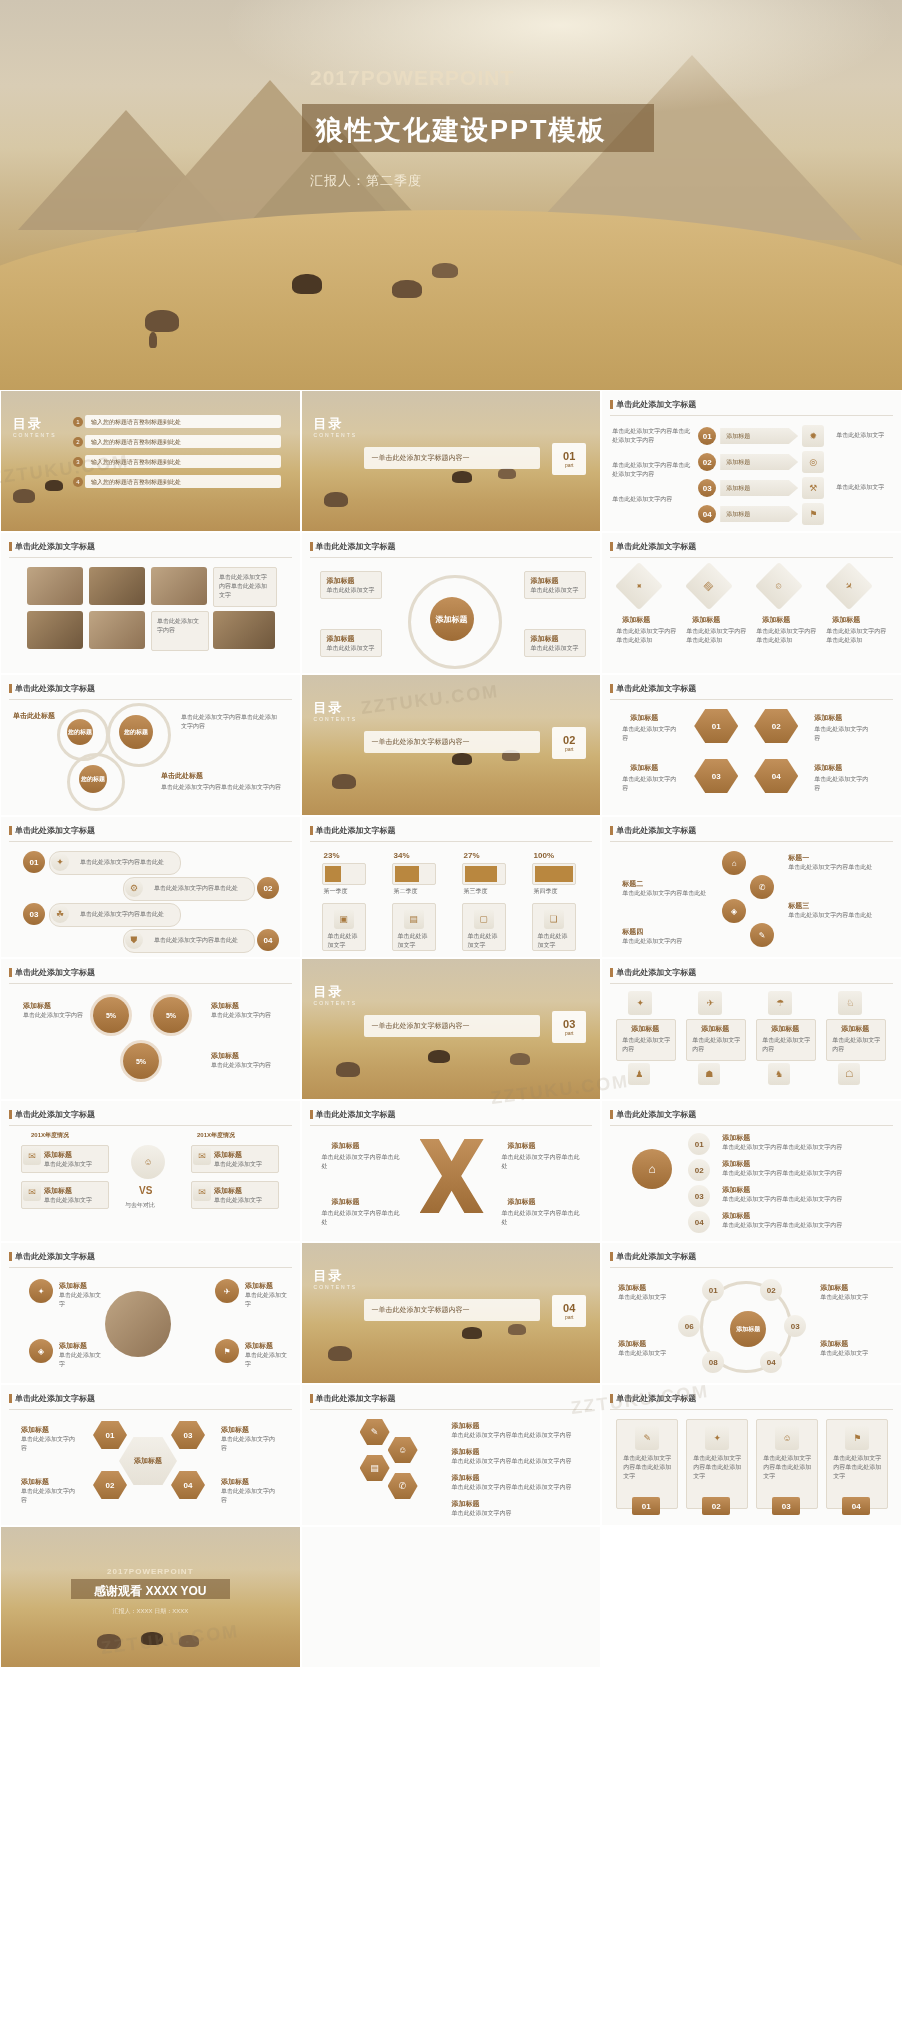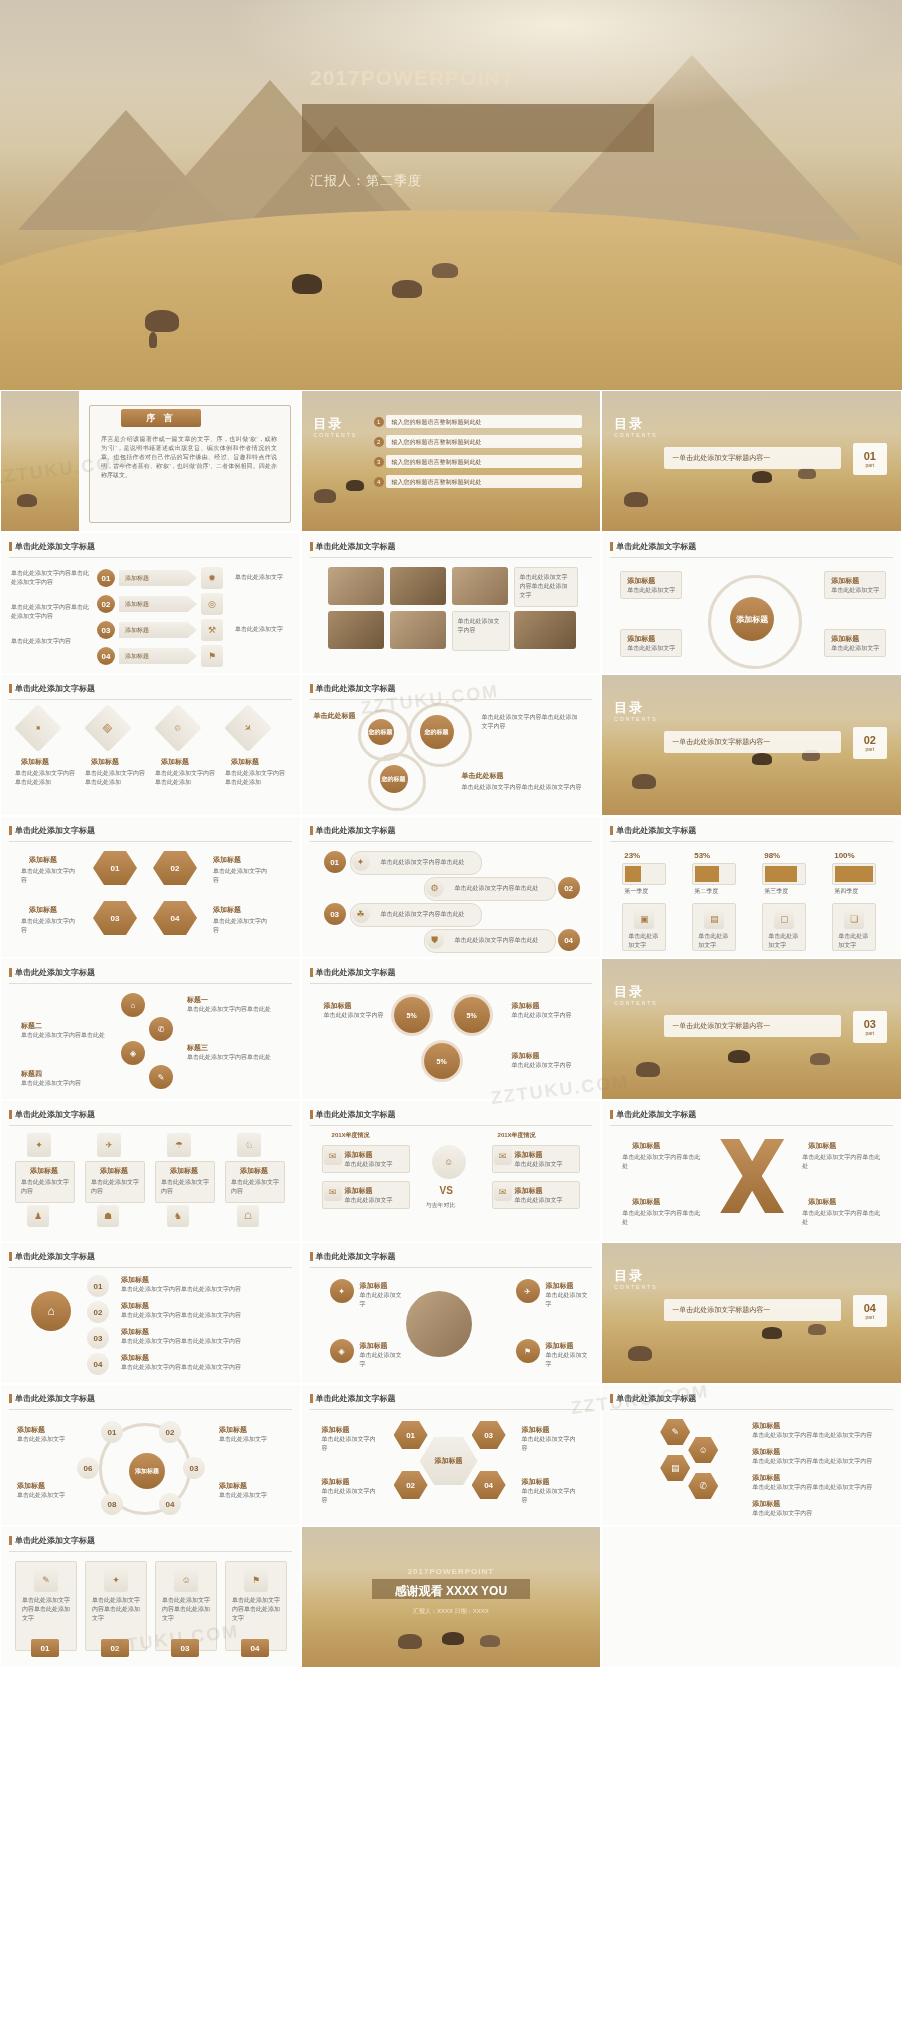--- a/index.html
+++ b/index.html
@@ -107,35 +107,26 @@
     </div>
     <div class="wolf" style="left:392px;bottom:92px;">
       <i style="width:30px;height:18px;"></i>
     </div>
     <div class="wolf" style="left:432px;bottom:112px;">
       <i style="width:26px;height:15px;background:#7a6044;"></i>
     </div>
 
     <div class="hero-title-band"></div>
     <div class="hero-kicker">2017POWERPOINT</div>
+    <div class="hero-title">狼性文化建设PPT模板</div>
     <div class="hero-sub">汇报人：第二季度</div>
   </div>
 
   <div class="grid">
 
-    <div class="cell white">
-      <div style="position:absolute;left:0;top:0;width:78px;height:142px;overflow:hidden;">
-        <div class="mini-desert"></div>
-        <div class="dn" style="bottom:-20px;height:70px;background:#cdae72;border-radius:50% 50% 0 0;"></div>
-        <div style="position:absolute;left:16px;bottom:26px;width:20px;height:13px;background:#6a5138;border-radius:45% 45% 30% 30%;"></div>
-      </div>
-      <div class="box" style="left:88px;top:14px;width:200px;height:116px;background:#faf8f4;border:1px solid #cbbda4;"></div>
-      <div style="position:absolute;left:120px;top:18px;width:80px;height:18px;background:linear-gradient(180deg,#c2905a,#9e6c36);border-radius:2px;display:flex;align-items:center;justify-content:center;color:#fff;font-size:9px;font-weight:bold;letter-spacing:3px;">序  言</div>
-      <div class="cn" style="left:100px;top:44px;width:176px;text-align:justify;">序言是介绍该篇著作或一篇文章的文字、序，也叫做'叙'，或称为'引'，是说明书籍著述或出版意旨、编次体例和作者情况的文章。也包括作者对自己作品的写作缘由、经过、旨趣和特点作说明，古今作者甚有、称'叙'，也叫做'前序'、二者体例相同。四处亦称序跋文。</div>
-    </div>
 
     <div class="cell">
       <div class="mini-desert"></div>
       <div class="dn" style="bottom:-24px;height:80px;left:-30px;right:-30px;background:#cdae72;border-radius:50% 50% 0 0;"></div>
       <div style="position:absolute;left:12px;bottom:28px;width:22px;height:14px;background:#6a5138;border-radius:45% 45% 30% 30%;"></div>
       <div style="position:absolute;left:44px;bottom:40px;width:18px;height:11px;background:#4a3724;border-radius:45% 45% 30% 30%;"></div>
       <div class="cat-title" style="top:24px;">目录</div>
       <div class="cat-sub" style="top:41px;">CONTENTS</div>
       <div class="toc-num" style="top:26px;">1</div>
       <div class="toc-row" style="top:24px;width:196px;">
@@ -326,26 +317,26 @@
     </div>
 
     <div class="cell white">
       <div class="hdr" style="left:14px;">单击此处添加文字标题</div>
       <div class="hr"></div>
       <div class="ttl" style="left:22px;top:34px;font-size:8px;">23%</div>
       <div class="box" style="left:20px;top:46px;width:42px;height:20px;">
           <div style="position:absolute;left:2px;top:2px;width:16px;bottom:2px;background:#b9873f;"></div>
         </div>
       <div class="cn" style="left:22px;top:70px;">第一季度</div>
-      <div class="ttl" style="left:92px;top:34px;font-size:8px;">53%</div>
+      <div class="ttl" style="left:92px;top:34px;font-size:8px;">34%</div>
       <div class="box" style="left:90px;top:46px;width:42px;height:20px;">
           <div style="position:absolute;left:2px;top:2px;width:24px;bottom:2px;background:#b9873f;"></div>
         </div>
       <div class="cn" style="left:92px;top:70px;">第二季度</div>
-      <div class="ttl" style="left:162px;top:34px;font-size:8px;">98%</div>
+      <div class="ttl" style="left:162px;top:34px;font-size:8px;">27%</div>
       <div class="box" style="left:160px;top:46px;width:42px;height:20px;">
           <div style="position:absolute;left:2px;top:2px;width:32px;bottom:2px;background:#b9873f;"></div>
         </div>
       <div class="cn" style="left:162px;top:70px;">第三季度</div>
       <div class="ttl" style="left:232px;top:34px;font-size:8px;">100%</div>
       <div class="box" style="left:230px;top:46px;width:42px;height:20px;">
           <div style="position:absolute;left:2px;top:2px;width:38px;bottom:2px;background:#b9873f;"></div>
         </div>
       <div class="cn" style="left:232px;top:70px;">第四季度</div>
       <div class="box" style="left:20px;top:86px;width:42px;height:46px;">

